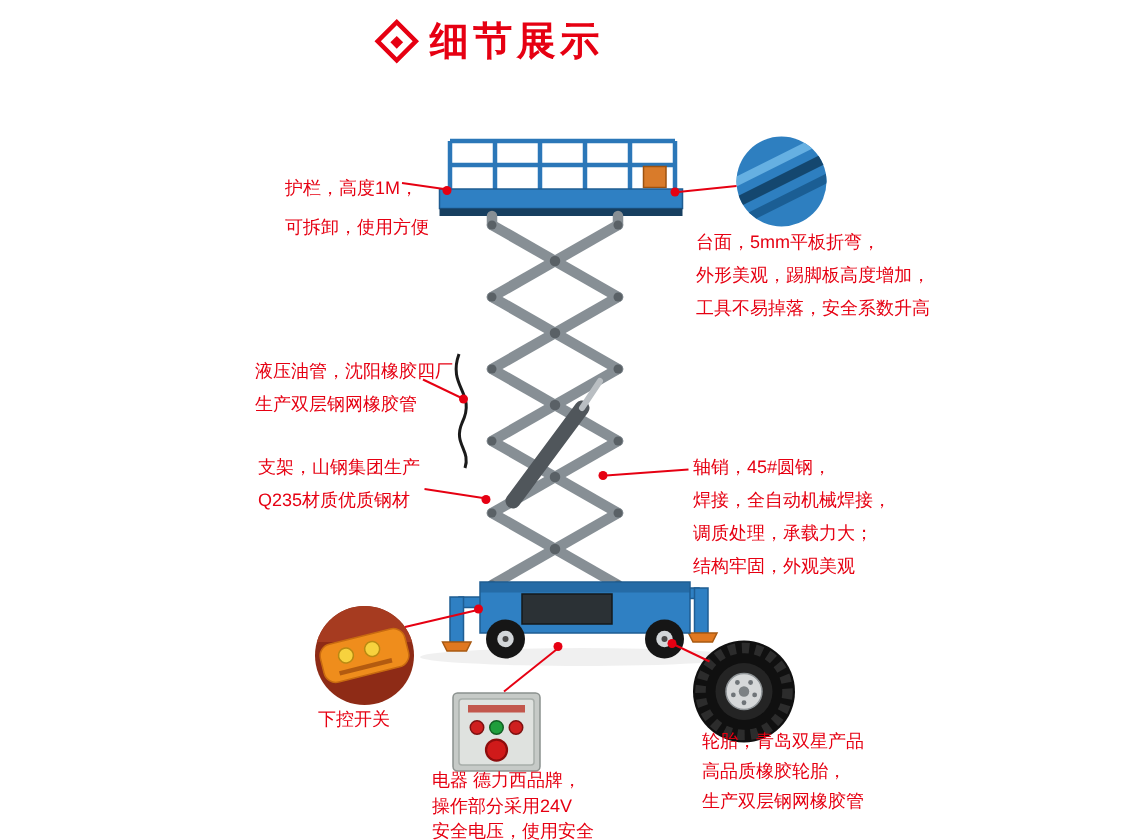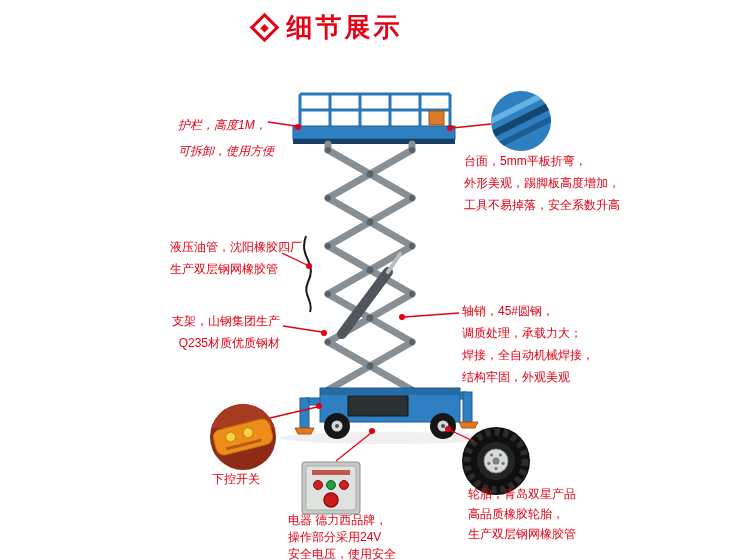--- a/index.html
+++ b/index.html
@@ -202,45 +202,45 @@
       <circle cx="450" cy="128" r="3"></circle>
       <circle cx="309" cy="266" r="3"></circle>
       <circle cx="324" cy="333" r="3"></circle>
       <circle cx="402" cy="317" r="3"></circle>
       <circle cx="319" cy="406" r="3"></circle>
       <circle cx="372" cy="431" r="3"></circle>
       <circle cx="448" cy="429" r="3"></circle>
     </g>
   </svg>
 
-  <div class="callout lh26" style="left:178px;top:112px;font-style:italic;">
+  <div class="callout lh26" style="left:190px;top:112px;">
     <div>护栏，高度1M，</div>
     <div>可拆卸，使用方便</div>
   </div>
 
   <div class="callout" style="left:464px;top:150px;">
     <div>台面，5mm平板折弯，</div>
     <div>外形美观，踢脚板高度增加，</div>
     <div>工具不易掉落，安全系数升高</div>
   </div>
 
   <div class="callout" style="left:170px;top:236px;">
     <div>液压油管，沈阳橡胶四厂</div>
     <div>生产双层钢网橡胶管</div>
   </div>
 
-  <div class="callout" style="left:172px;top:310px;text-align:right;">
+  <div class="callout" style="left:172px;top:300px;">
     <div>支架，山钢集团生产</div>
     <div>Q235材质优质钢材</div>
   </div>
 
   <div class="callout" style="left:462px;top:300px;">
     <div>轴销，45#圆钢，</div>
+    <div>焊接，全自动机械焊接，</div>
     <div>调质处理，承载力大；</div>
-    <div>焊接，全自动机械焊接，</div>
     <div>结构牢固，外观美观</div>
   </div>
 
   <div class="callout" style="left:212px;top:468px;">
     <div>下控开关</div>
   </div>
 
   <div class="callout lh17" style="left:288px;top:512px;">
     <div>电器 德力西品牌，</div>
     <div>操作部分采用24V</div>

